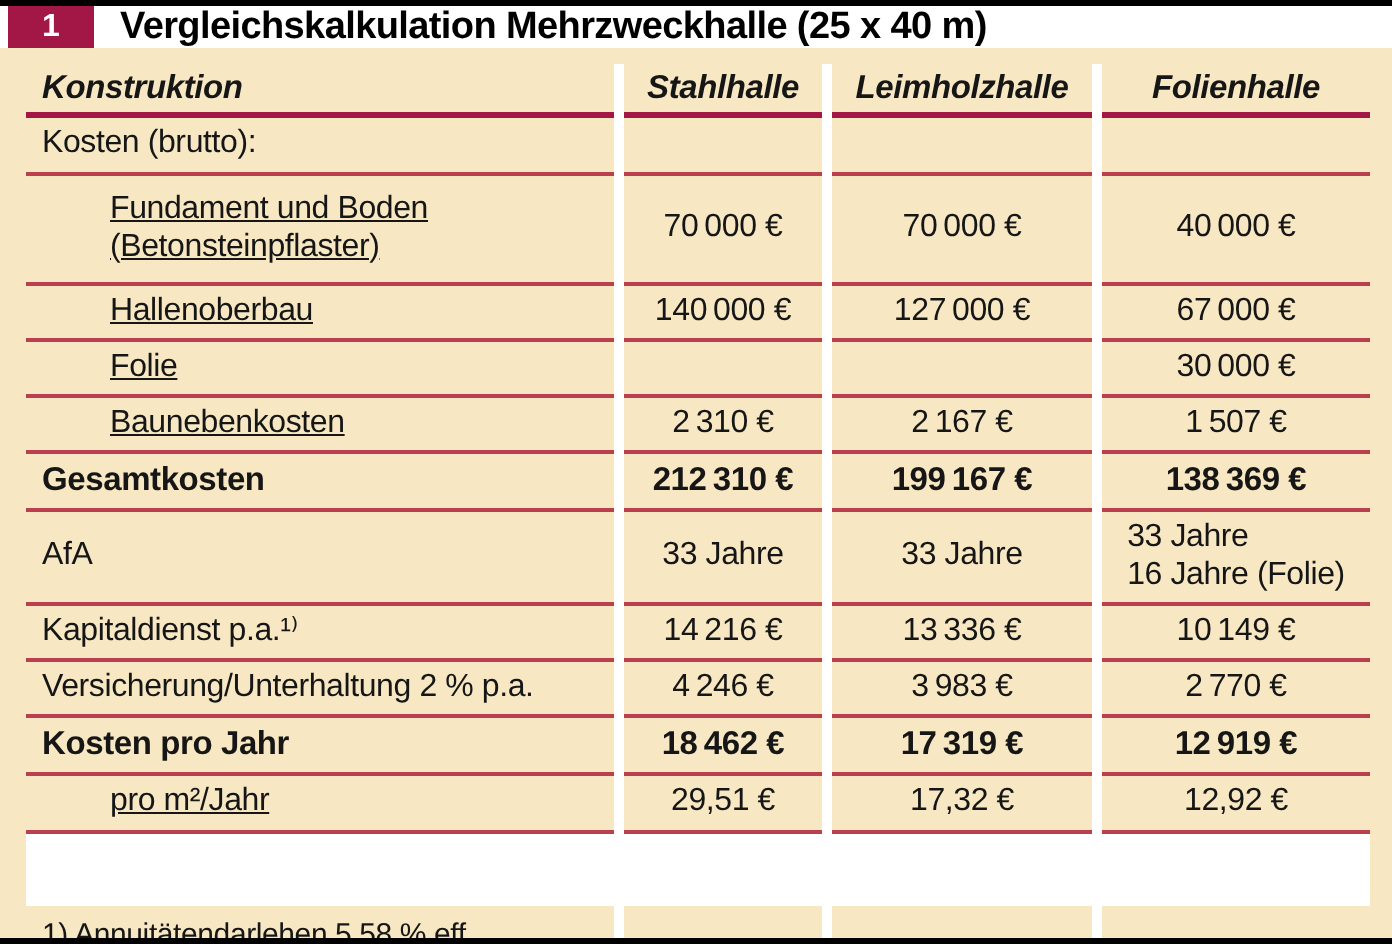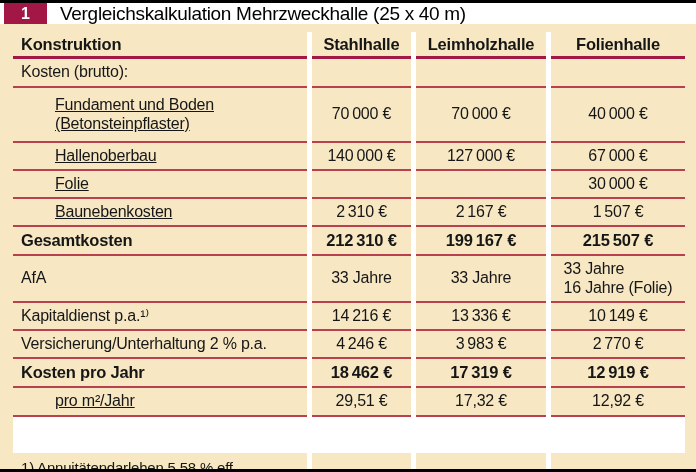--- a/index.html
+++ b/index.html
@@ -6,34 +6,34 @@
     --maroon:#A21745;
     --cream:#F7E8C3;
     --line:#B8404F;
     --ink:#161616;
   }
   html,body{margin:0;padding:0;background:#fff;}
   body{width:696px;height:472px;font-family:"Liberation Sans","DejaVu Sans",sans-serif;color:var(--ink);}
   .page{width:696px;height:472px;box-sizing:border-box;border-top:3px solid #000;border-bottom:3px solid #000;display:flex;flex-direction:column;background:#fff;overflow:hidden;}
   .titlebar{height:21px;background:#fff;display:flex;align-items:center;}
   .badge{width:43px;height:21px;background:var(--maroon);color:#fff;font-weight:bold;font-size:16px;display:flex;align-items:center;justify-content:center;margin-left:4px;}
-  .title{margin-left:13px;font-weight:normal;font-size:19px;letter-spacing:-0.3px;color:#000;white-space:nowrap;}
+  .title{margin-left:13px;font-weight:bold;font-size:19px;letter-spacing:-0.3px;color:#000;white-space:nowrap;}
   .rule{height:3px;background:var(--maroon);}
   .gap{height:2px;background:#fff;}
   .panel{flex:1;background:var(--cream);padding:8px 11px 0 13px;box-sizing:border-box;}
   .table{background:#fff;}
   .row{display:grid;grid-template-columns:294px 99px 130px 1fr;column-gap:5px;background:#fff;}
   .cell{background:var(--cream);display:flex;align-items:center;box-sizing:border-box;border-bottom:2px solid var(--line);min-height:28px;font-size:16px;line-height:1.15;white-space:pre-line;letter-spacing:-0.2px;}
   .c-label{padding-left:8px;justify-content:flex-start;text-align:left;}
   .c-val{justify-content:center;text-align:left;}
   .indent{padding-left:42px;text-decoration:underline;}
   .header .cell{border-bottom:3px solid var(--maroon);font-weight:bold;font-size:16.5px;}
   .bold .cell{font-weight:bold;font-size:16.5px;}
   .noline .cell{border-bottom:none;margin-top:36px;}
-  .h27 .cell{min-height:27px;}
+  .h27 .cell{min-height:27px;font-style:italic;}
   .h28 .cell{min-height:28px;}
   .h29 .cell{min-height:29px;}
   .h47 .cell{min-height:47px;}
   .h55 .cell{min-height:55px;}
   .fn{font-size:15px;}
 </style>
 </head>
 <body>
 
 <div class="page">
@@ -87,21 +87,21 @@
         <div class="cell c-label indent">Baunebenkosten</div>
         <div class="cell c-val">2 310 €</div>
         <div class="cell c-val">2 167 €</div>
         <div class="cell c-val">1 507 €</div>
       </div>
 
       <div class="row bold h29">
         <div class="cell c-label">Gesamtkosten</div>
         <div class="cell c-val">212 310 €</div>
         <div class="cell c-val">199 167 €</div>
-        <div class="cell c-val">215 507 €</div>
+        <div class="cell c-val">138 369 €</div>
       </div>
 
       <div class="row h47">
         <div class="cell c-label">AfA</div>
         <div class="cell c-val">33 Jahre</div>
         <div class="cell c-val">33 Jahre</div>
         <div class="cell c-val">33 Jahre
 16 Jahre (Folie)</div>
       </div>
 

